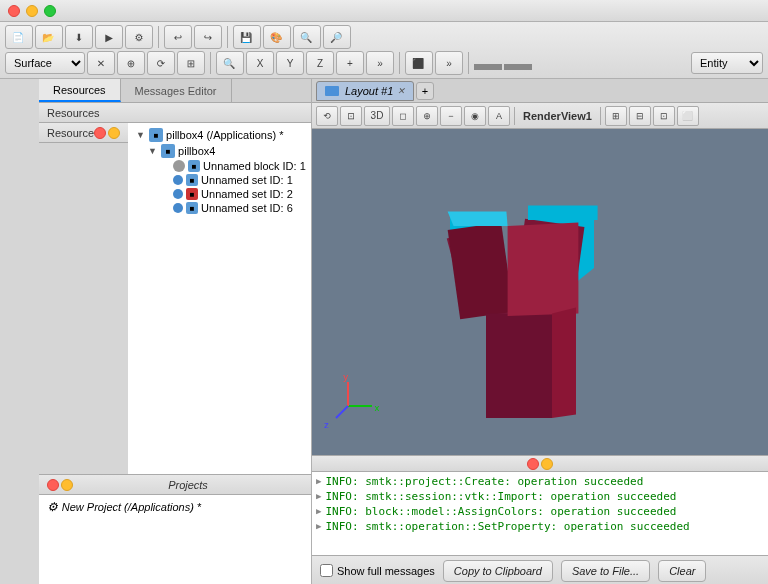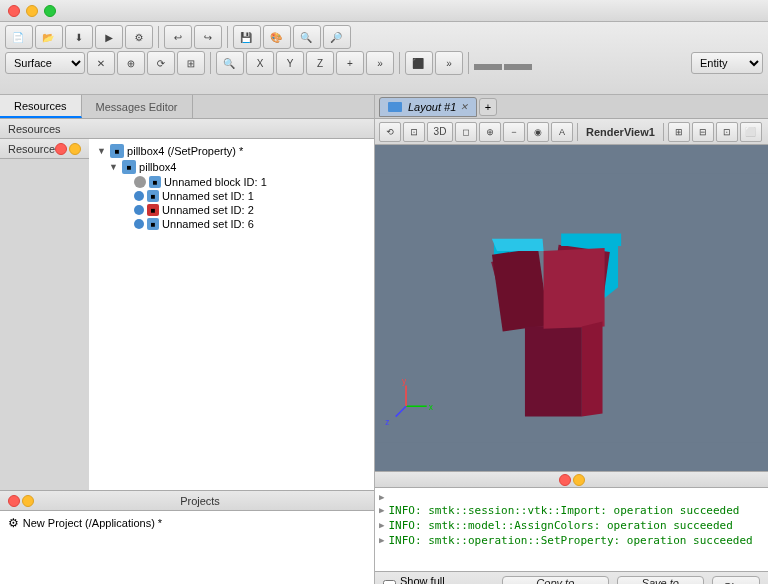--- a/index.html
+++ b/index.html
@@ -22,21 +22,21 @@
     .tl-green { background: #28c940; border: 1px solid #1aab29; }
     .title-text { font-size: 12px; color: #333; font-weight: 500; }
 
     
     .toolbar-area {
       background: linear-gradient(to bottom, #ececec, #d8d8d8);
       border-bottom: 1px solid #b0b0b0;
       padding: 3px 5px;
     }
     .toolbar-row { display: flex; align-items: center; gap: 2px; margin-bottom: 2px; }
-    .toolbar-row:last-child { margin-bottom: 16px; }
+    .toolbar-row:last-child { margin-bottom: 0; }
     .tb-btn {
       width: 28px; height: 24px;
       background: linear-gradient(to bottom, #f5f5f5, #e0e0e0);
       border: 1px solid #aaa;
       border-radius: 3px;
       cursor: pointer;
       display: flex; align-items: center; justify-content: center;
       font-size: 10px;
       color: #444;
     }
@@ -65,24 +65,25 @@
     }
 
     
     .main-layout {
       display: flex;
       height: calc(584px - 22px - 56px);
     }
 
     
     .left-panel {
-      width: 375px;
+      width: 312px;
       display: flex;
       flex-direction: column;
       border-right: 1px solid #b0b0b0;
+      padding-left: 39px;
     }
 
     
     .tab-bar {
       display: flex;
       align-items: center;
       background: #d0d0d0;
       border-bottom: 1px solid #aaa;
       height: 24px;
     }
@@ -145,20 +146,21 @@
     .indent-3 { padding-left: 32px; }
     .ctrl-btn { width: 12px; height: 12px; border-radius: 50%; border: none; cursor: pointer; }
     .ctrl-close { background: #ff5f57; border: 1px solid #e0443e; }
     .ctrl-min { background: #ffbd2e; border: 1px solid #dea123; }
 
     
     .projects-panel {
       height: 110px;
       display: flex;
       flex-direction: column;
+      font-style: italic;
     }
 
     
     .right-panel {
       flex: 1;
       display: flex;
       flex-direction: column;
     }
 
     
@@ -369,21 +371,21 @@
         <div style="display:flex;gap:2px;align-items:center;">
           <div class="ctrl-btn ctrl-close"></div>
           <div class="ctrl-btn ctrl-min"></div>
         </div>
       </div>
       <div class="panel-content">
 
         <div class="tree-item indent-1">
           <span class="tree-arrow">▼</span>
           <span class="tree-icon icon-cube" style="background:#5b9bd5;">■</span>
-          <span>pillbox4 (/SetProperty) *</span>
+          <span>pillbox4 (/Applications) *</span>
         </div>
 
         <div class="tree-item indent-2">
           <span class="tree-arrow">▼</span>
           <span class="tree-icon icon-cube" style="background:#5b9bd5;">■</span>
           <span>pillbox4</span>
         </div>
 
         <div class="tree-item indent-3">
           <span class="tree-arrow"></span>
@@ -508,28 +510,29 @@
         <div style="display:flex;gap:2px;">
           <div class="ctrl-btn ctrl-close"></div>
           <div class="ctrl-btn ctrl-min"></div>
         </div>
         <span>Output Messages</span>
         <span></span>
       </div>
       <div class="output-content">
         <div class="output-line">
           <span class="output-arrow">▶</span>
+          <span class="output-text-green">INFO: smtk::project::Create: operation succeeded</span>
         </div>
         <div class="output-line">
           <span class="output-arrow">▶</span>
           <span class="output-text-green">INFO: smtk::session::vtk::Import: operation succeeded</span>
         </div>
         <div class="output-line">
           <span class="output-arrow">▶</span>
-          <span class="output-text-green">INFO: smtk::model::AssignColors: operation succeeded</span>
+          <span class="output-text-green">INFO: block::model::AssignColors: operation succeeded</span>
         </div>
         <div class="output-line">
           <span class="output-arrow">▶</span>
           <span class="output-text-green">INFO: smtk::operation::SetProperty: operation succeeded</span>
         </div>
       </div>
       <div class="output-footer">
         <label class="checkbox-label">
           <input type="checkbox" style="">
           <span>Show full messages</span>

